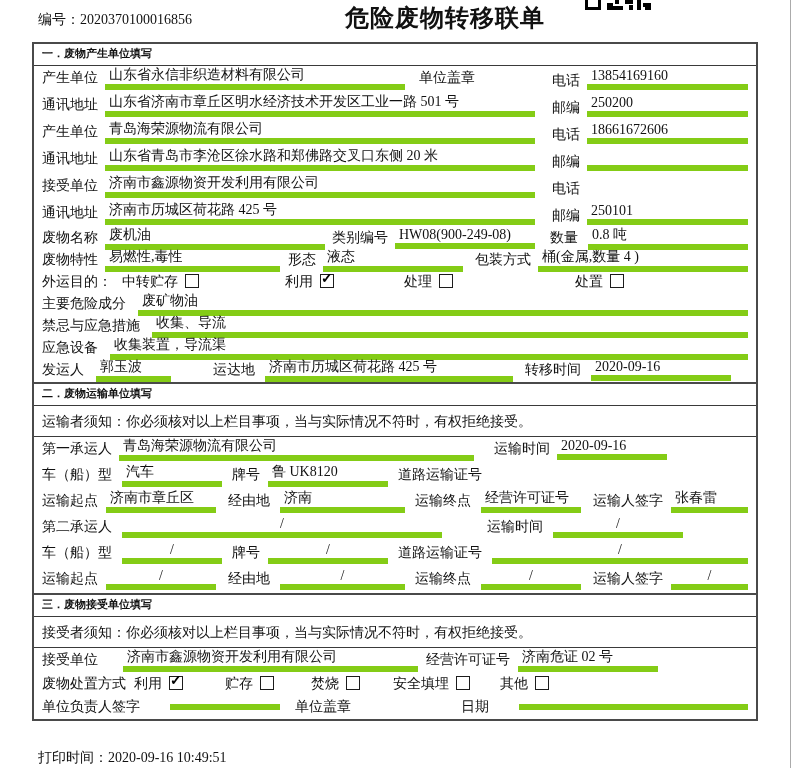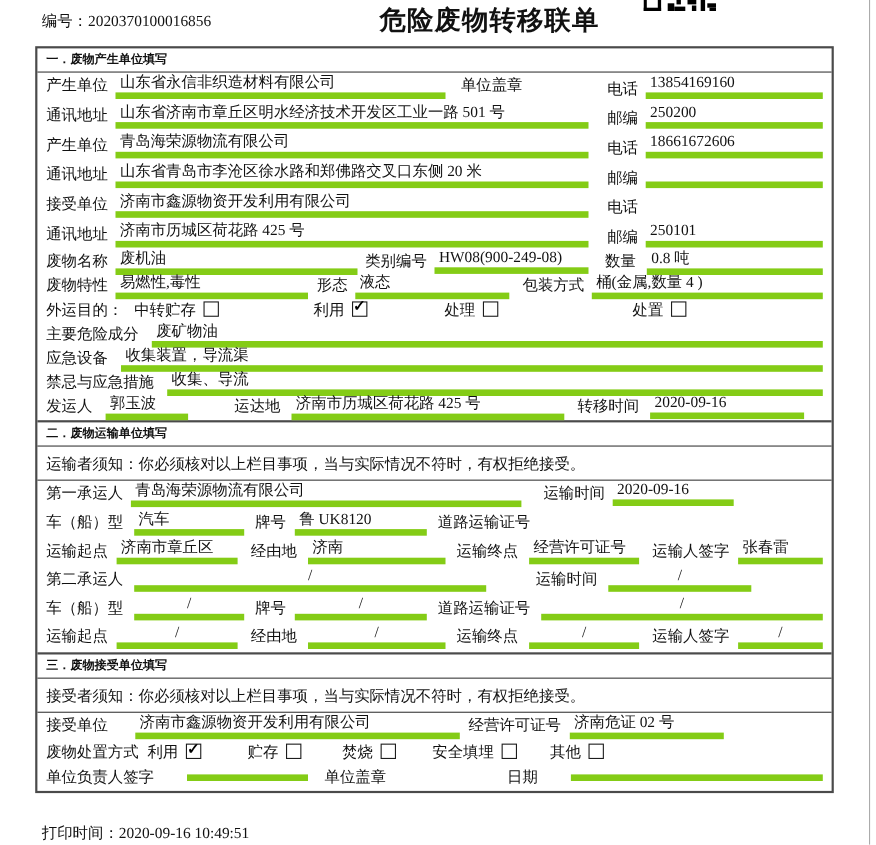--- a/index.html
+++ b/index.html
@@ -143,27 +143,27 @@
       <span class="lb" style="margin-left:122px">处置</span>
       <span class="cb"></span>
     </div>
 
     <div class="r h22">
       <span class="lb">主要危险成分</span>
       <span class="uv fill" style="margin-left:12px">废矿物油</span>
     </div>
 
     <div class="r h22">
+      <span class="lb">禁忌与应急措施</span>
+      <span class="uv fill" style="margin-left:12px">收集、导流</span>
+    </div>
+
+    <div class="r h22">
       <span class="lb">应急设备</span>
       <span class="uv fill" style="margin-left:12px">收集装置，导流渠</span>
-    </div>
-
-    <div class="r h22">
-      <span class="lb">禁忌与应急措施</span>
-      <span class="uv fill" style="margin-left:12px">收集、导流</span>
     </div>
 
     <div class="r h22">
       <span class="lb">发运人</span>
       <span class="uv" style="width:75px;margin-left:12px">郭玉波</span>
       <span class="lb" style="margin-left:42px">运达地</span>
       <span class="uv" style="width:248px;margin-left:10px">济南市历城区荷花路 425 号</span>
       <span class="lb" style="margin-left:12px">转移时间</span>
       <span class="uv" style="width:140px;margin-left:10px">2020-09-16</span>
     </div>

